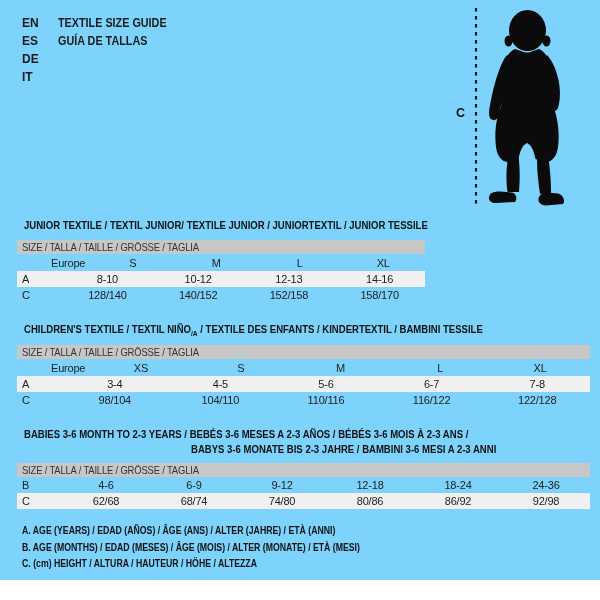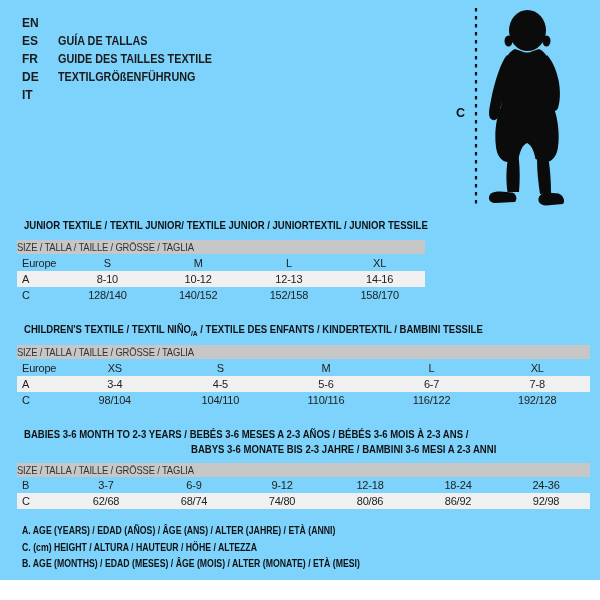--- a/index.html
+++ b/index.html
@@ -29,52 +29,48 @@
   .title-babies{top:425px;text-align:right;}
   .sub{font-size:8px;vertical-align:sub;}
 
   
   .table{position:absolute;left:17px;}
   .t-junior{top:240px;width:408px;}
   .t-children{top:345px;width:573px;}
   .t-babies{top:463px;width:573px;}
   .thead{
     height:14px;background:#c7c7c7;display:flex;align-items:center;
-    font-size:10.5px;color:#333;letter-spacing:-0.2px;
+    padding-left:5px;font-size:10.5px;color:#333;letter-spacing:-0.2px;
   }
   .trow{display:flex;align-items:center;height:16px;font-size:11px;letter-spacing:-0.2px;color:#222;}
-  .trow.first{height:17px;}
+  .trow.first{height:17px;margin-left:29px;}
   .trow.alt{background:#f0f0f0;}
   .tlabel{flex:0 0 45px;width:45px;padding-left:5px;box-sizing:border-box;}
   .tcell{flex:1;text-align:center;}
 
   
   .notes{position:absolute;left:22px;top:524px;}
   .note-line{height:16.5px;font-size:10.5px;font-weight:bold;color:#111;}
 </style>
 </head>
 <body>
 
 <div class="page">
 
   <div class="lang-header">
     <div class="lang-row">
       <span class="lang-code">EN</span>
+      <span class="lang-text"><span class="cond-mid">TEXTILE SIZE GUIDE</span></span>
     </div>
     <div class="lang-row">
       <span class="lang-code">ES</span>
       <span class="lang-text"><span class="cond-mid">GUÍA DE TALLAS</span></span>
     </div>
     <div class="lang-row">
-      <span class="lang-code">FR</span>
-      <span class="lang-text"><span class="cond-mid">GUIDE DES TAILLES TEXTILE</span></span>
-    </div>
-    <div class="lang-row">
       <span class="lang-code">DE</span>
-      <span class="lang-text"><span class="cond-mid">TEXTILGRÖßENFÜHRUNG</span></span>
     </div>
     <div class="lang-row">
       <span class="lang-code">IT</span>
     </div>
   </div>
 
   <div class="figure">
     <svg width="150" height="215" viewBox="0 0 150 215">
       <line x1="26" y1="8" x2="26" y2="207" stroke="#151515" stroke-width="2.2" stroke-dasharray="3.5 4.5"></line>
       <g fill="#0b0b0b">
@@ -146,51 +142,51 @@
       <span class="tcell">5-6</span>
       <span class="tcell">6-7</span>
       <span class="tcell">7-8</span>
     </div>
     <div class="trow">
       <span class="tlabel">C</span>
       <span class="tcell">98/104</span>
       <span class="tcell">104/110</span>
       <span class="tcell">110/116</span>
       <span class="tcell">116/122</span>
-      <span class="tcell">192/128</span>
+      <span class="tcell">122/128</span>
     </div>
   </div>
 
   <h2 class="sec-title title-babies">
     <span class="cond">BABIES 3-6 MONTH TO 2-3 YEARS / BEBÉS 3-6 MESES A 2-3 AÑOS / BÉBÉS 3-6 MOIS À 2-3 ANS /</span><br>
     <span class="cond">BABYS 3-6 MONATE BIS 2-3 JAHRE / BAMBINI 3-6 MESI A 2-3 ANNI</span>
   </h2>
   <div class="table t-babies">
     <div class="thead">
       <span class="cond-mid">SIZE / TALLA / TAILLE / GRÖSSE / TAGLIA</span>
     </div>
     <div class="trow">
       <span class="tlabel">B</span>
-      <span class="tcell">3-7</span>
+      <span class="tcell">4-6</span>
       <span class="tcell">6-9</span>
       <span class="tcell">9-12</span>
       <span class="tcell">12-18</span>
       <span class="tcell">18-24</span>
       <span class="tcell">24-36</span>
     </div>
     <div class="trow alt">
       <span class="tlabel">C</span>
       <span class="tcell">62/68</span>
       <span class="tcell">68/74</span>
       <span class="tcell">74/80</span>
       <span class="tcell">80/86</span>
       <span class="tcell">86/92</span>
       <span class="tcell">92/98</span>
     </div>
   </div>
 
   <div class="notes">
     <div class="note-line"><span class="cond">A. AGE (YEARS) / EDAD (AÑOS) / ÂGE (ANS) / ALTER (JAHRE) / ETÀ (ANNI)</span></div>
+    <div class="note-line"><span class="cond">B. AGE (MONTHS) / EDAD (MESES) / ÂGE (MOIS) / ALTER (MONATE) / ETÀ (MESI)</span></div>
     <div class="note-line"><span class="cond">C. (cm) HEIGHT / ALTURA / HAUTEUR / HÖHE / ALTEZZA</span></div>
-    <div class="note-line"><span class="cond">B. AGE (MONTHS) / EDAD (MESES) / ÂGE (MOIS) / ALTER (MONATE) / ETÀ (MESI)</span></div>
   </div>
 
 </div>
 
 </body></html>

